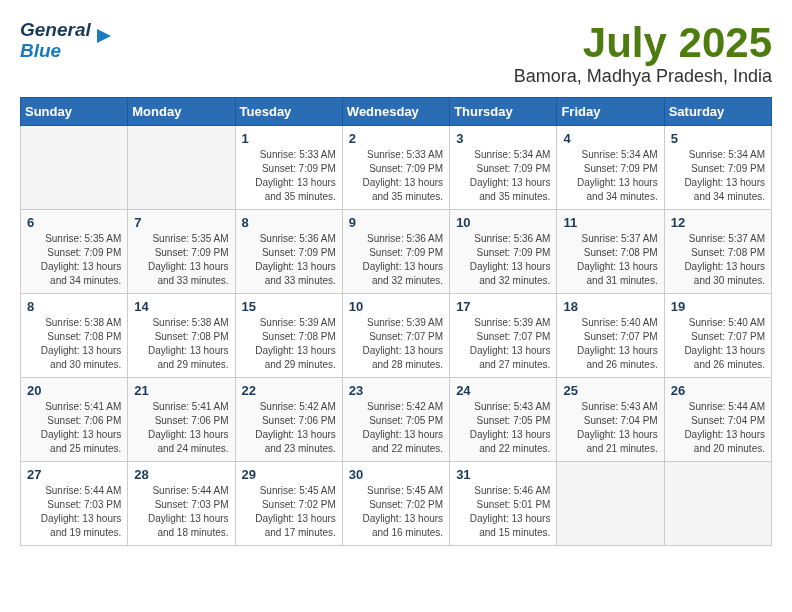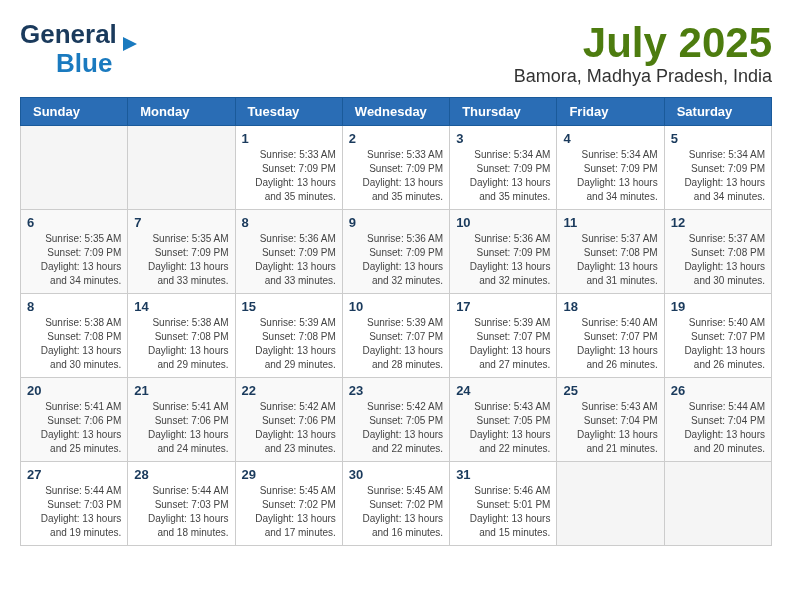--- a/index.html
+++ b/index.html
@@ -15,24 +15,25 @@
       justify-content: space-between;
       align-items: flex-start;
       margin-bottom: 10px;
     }
     .logo {
       display: flex;
       flex-direction: column;
       align-items: flex-start;
     }
     .logo-text {
-      font-size: 26px;
+      font-size: 19px;
       font-weight: bold;
       color: #1a3a5c;
       line-height: 1.1;
+      font-style: italic;
     }
     .title-block {
       text-align: right;
     }
     .month-year {
       font-size: 42px;
       font-weight: bold;
       color: #4d7c0f;
       line-height: 1.1;
     }
@@ -42,21 +43,21 @@
     }
     .calendar {
       width: 100%;
       border-collapse: collapse;
       border: 1px solid #ccc;
     }
     .calendar th {
       background-color: #2a6db5;
       color: white;
       text-align: left;
-      padding: 6px 12px;
+      padding: 6px 4px;
       font-size: 13px;
       border: 1px solid #1a5a9a;
     }
     .calendar td {
       vertical-align: top;
       border: 1px solid #ccc;
       padding: 5px 6px;
       font-size: 10.5px;
       color: #333;
       width: 107px;
@@ -83,21 +84,21 @@
       background: #f5f5f5 !important;
     }
   </style>
 </head>
 <body>
 
 <div class="header">
   <div class="logo">
     <div style="display:flex; align-items:center;">
       <span class="logo-text">
-        <span style="color:#1a3a5c;">General</span><br><span style="color:#1a7abf;margin-left:36px;">Blue</span>
+        <span style="color:#1a3a5c;">General</span><br><span style="color:#1a7abf;">Blue</span>
       </span>
       <svg width="22" height="22" viewBox="0 0 22 22" style="margin-left:2px; margin-top:-10px;">
         <polygon points="4,4 18,11 4,18" fill="#1a7abf"></polygon>
       </svg>
     </div>
   </div>
   <div class="title-block">
     <div class="month-year">July 2025</div>
     <div class="location">Bamora, Madhya Pradesh, India</div>
   </div>

